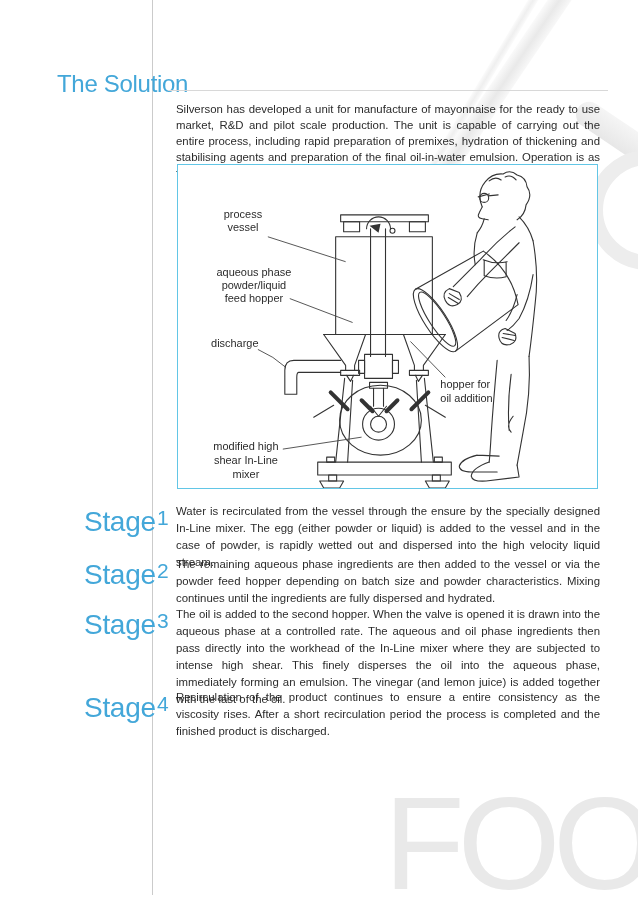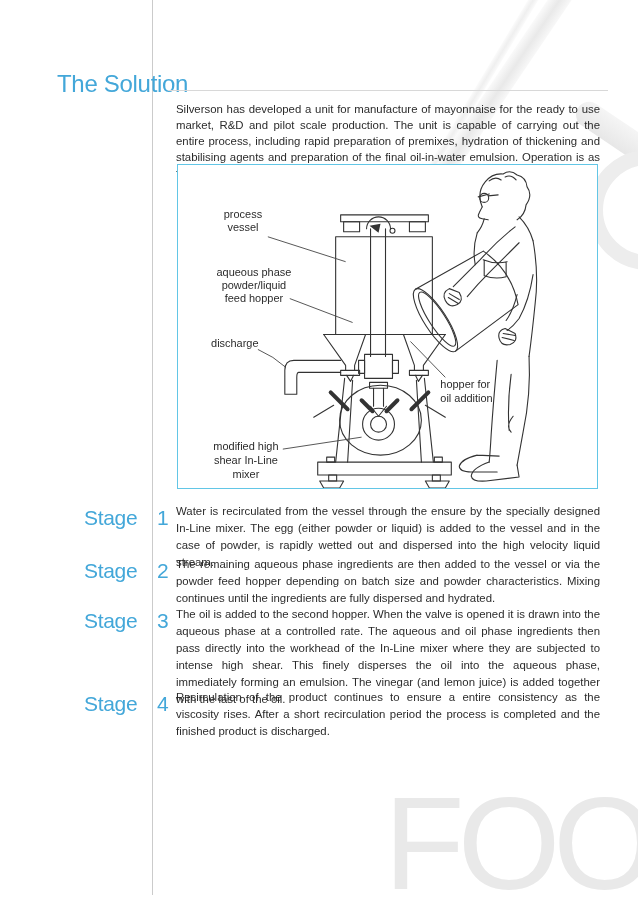--- a/index.html
+++ b/index.html
@@ -32,21 +32,21 @@
   .diagram { position:absolute; left:177px; top:164px; width:421px; height:325px;
     border:1.5px solid #62c6e6; background:#fff; }
   .diagram svg { width:100%; height:100%; display:block; }
   .dlabel { font-family:"Liberation Sans", sans-serif; font-size:11px; fill:#2b2b2b; }
   .sketch { stroke:#333; stroke-width:1.1; fill:none; stroke-linecap:round; stroke-linejoin:round; }
   .thick  { stroke:#333; stroke-width:4;  fill:none; stroke-linecap:round; }
   .leader { stroke:#444; stroke-width:0.9; fill:none; }
   
   .stage { position:absolute; left:0; width:638px; }
   .stage-word { position:absolute; left:84px; width:64px; top:3px; 
-    font-size:21px; color:#43a7d9; letter-spacing:-0.3px; }
+    font-size:28px; color:#43a7d9; letter-spacing:-0.3px; }
   .stage-num  { position:absolute; left:157px; top:3px; font-size:21px; color:#43a7d9; }
   .stage-text { position:absolute; left:176px; top:0; width:424px;
     font-size:11.4px; line-height:17px; text-align:justify; color:#2b2b2b; }
   
   .food { position:absolute; left:384px; top:778px; font-size:132px; line-height:1;
     font-weight:400; letter-spacing:-7px; color:#e9e9e9; white-space:nowrap; }
 </style>
 </head>
 <body>
 

